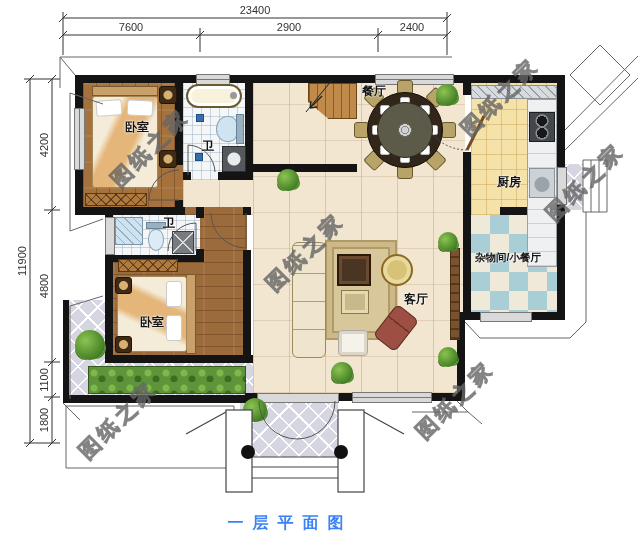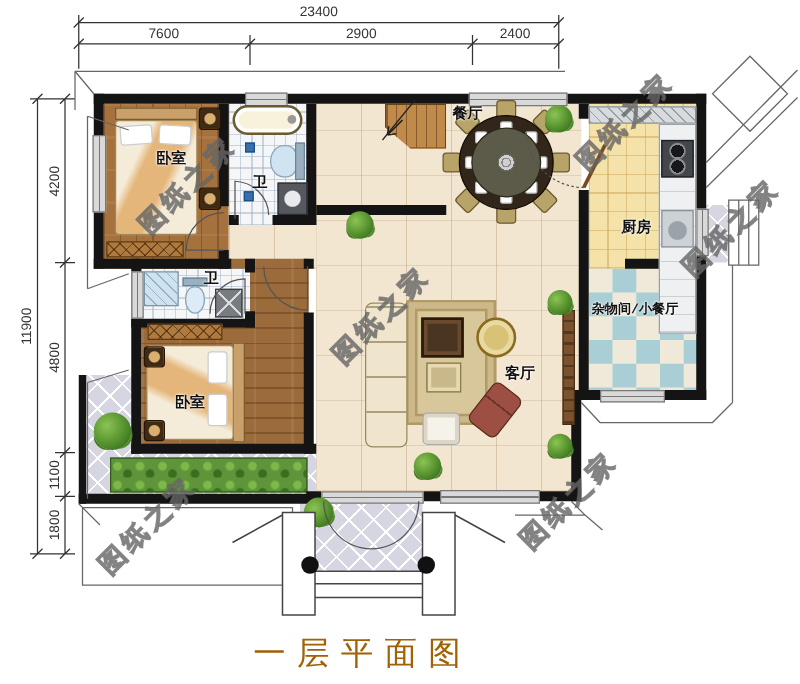--- a/index.html
+++ b/index.html
@@ -45,22 +45,22 @@
   .plate{background:#fff;border:1px solid #bbb;border-radius:2px;}
   
   .rlabel{position:absolute;z-index:6;transform:translate(-50%,-50%);font-weight:bold;
           font-size:12px;color:#111;white-space:nowrap;text-shadow:0 0 2px #fff,0 0 2px #fff;}
   .rlabel.small{font-size:10.5px;}
   .dim{position:absolute;z-index:8;font-size:11px;color:#333;transform:translate(-50%,-50%);white-space:nowrap;}
   .dim.v{transform:translate(-50%,-50%) rotate(-90deg);}
   .wm{position:absolute;z-index:7;transform:translate(-50%,-50%) rotate(-45deg);
       font-size:21px;letter-spacing:4px;white-space:nowrap;font-weight:bold;
       color:rgba(130,130,130,.28);-webkit-text-stroke:1px rgba(100,100,100,.75);}
-  .title{position:absolute;z-index:8;transform:translate(-50%,-50%);font-size:26px;
-         letter-spacing:9px;color:#a16207;font-weight:400;white-space:nowrap;}
+  .title{position:absolute;z-index:8;transform:translate(-50%,-50%);font-size:16px;
+         letter-spacing:9px;color:#3b82f6;font-weight:700;white-space:nowrap;}
 </style>
 </head>
 <body>
 
 <div class="plan">
 
   <div class="floor wood-v" style="left:83px;top:83px;width:100px;height:132px;"></div>
   <div class="floor tile-bath" style="left:183px;top:83px;width:62px;height:97px;"></div>
   <div class="floor tile-cream" style="left:253px;top:83px;width:212px;height:310px;"></div>
   <div class="floor tile-cream" style="left:183px;top:180px;width:70px;height:35px;"></div>
@@ -257,21 +257,21 @@
       <path d="M467,150 L484,116" stroke="#7a4a1e" stroke-width="3" fill="none"></path>
       <path d="M306,112 L332,80" stroke="#222" stroke-width="1" fill="none"></path>
       <path d="M322,96 L310,108 M310,108 l7,-1 M310,108 l1,-7" stroke="#222" stroke-width="1.4" fill="none"></path>
     </g>
   </svg>
 
   <div class="rlabel" style="left:137px;top:127px;">卧室</div>
   <div class="rlabel" style="left:208px;top:146px;">卫</div>
   <div class="rlabel" style="left:374px;top:91px;">餐厅</div>
   <div class="rlabel" style="left:509px;top:142px;margin-top:40px;">厨房</div>
-  <div class="rlabel small" style="left:508px;top:247px;font-family:Liberation Mono, monospace;">杂物间/小餐厅</div>
+  <div class="rlabel small" style="left:508px;top:258px;">杂物间/小餐厅</div>
   <div class="rlabel" style="left:416px;top:299px;">客厅</div>
   <div class="rlabel" style="left:152px;top:322px;">卧室</div>
   <div class="rlabel" style="left:169px;top:223px;">卫</div>
 
   <div class="dim" style="left:255px;top:10px;">23400</div>
   <div class="dim" style="left:131px;top:27px;">7600</div>
   <div class="dim" style="left:289px;top:27px;">2900</div>
   <div class="dim" style="left:412px;top:27px;">2400</div>
   <div class="dim v" style="left:22px;top:261px;">11900</div>
   <div class="dim v" style="left:44px;top:145px;">4200</div>

